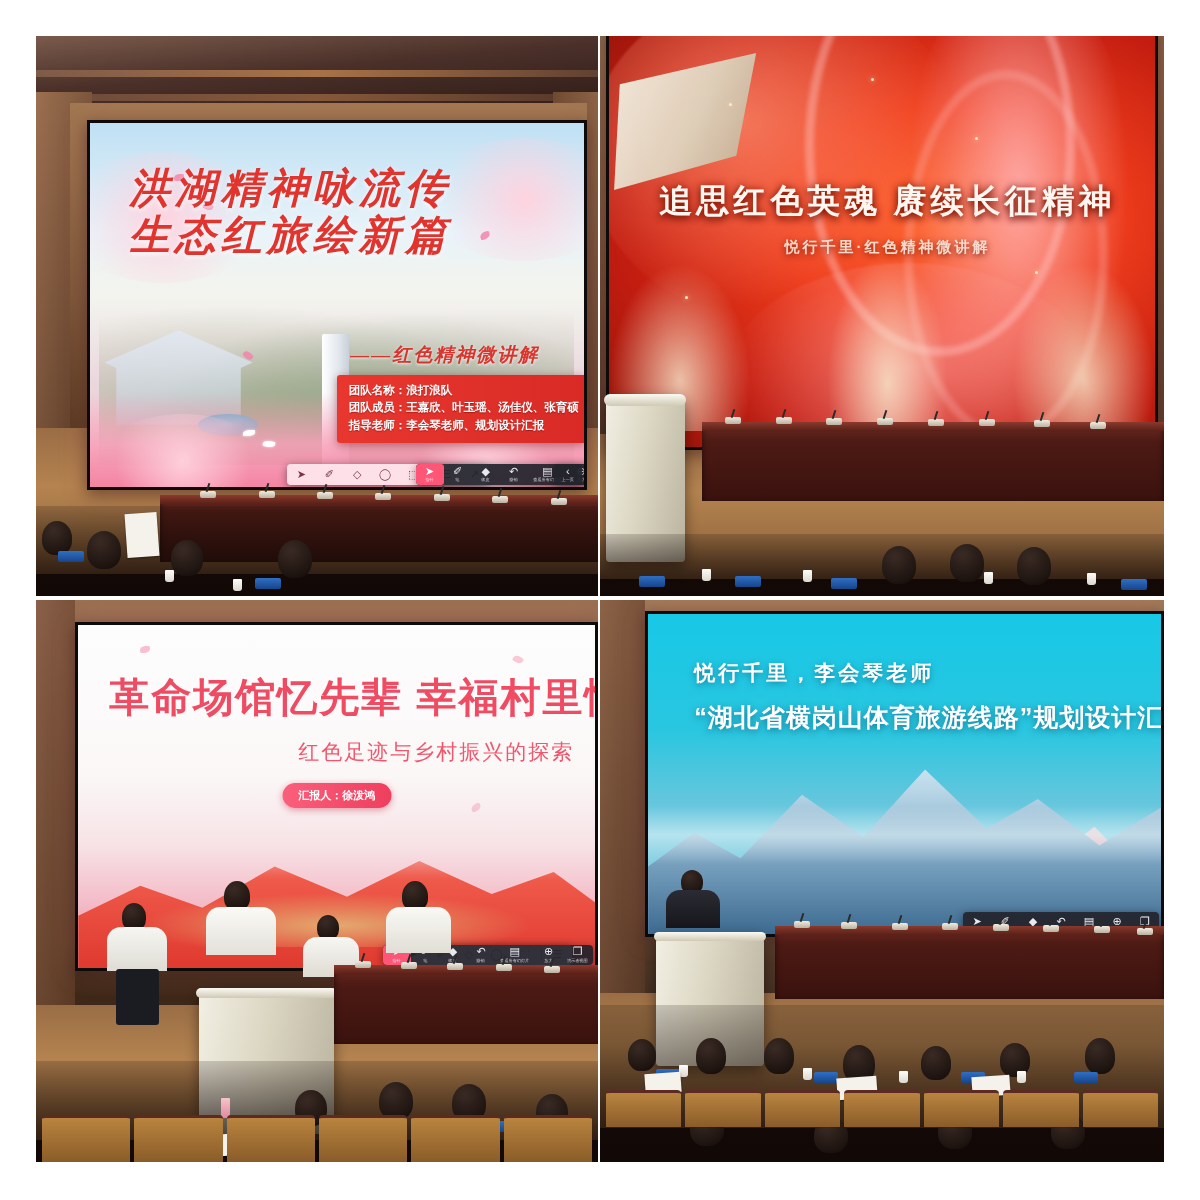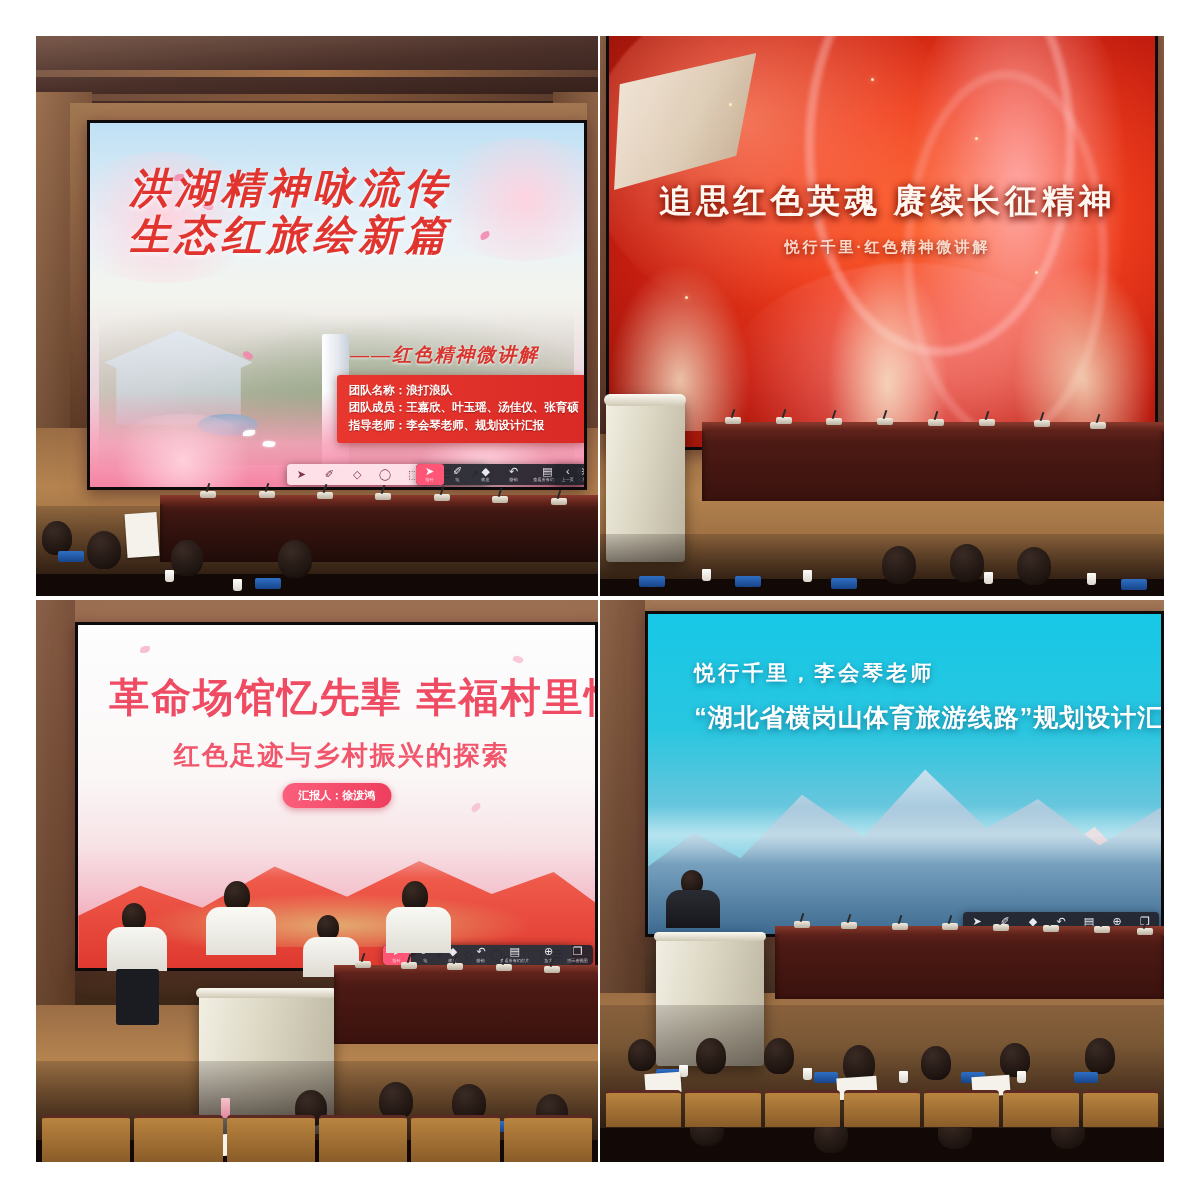--- a/index.html
+++ b/index.html
@@ -144,22 +144,22 @@
   .sl3 .mtn{position:absolute;bottom:0;width:100%;height:40%;
      background:linear-gradient(180deg,rgba(240,90,80,0) 0%,#ef5a4a 35%,#e0392f 100%);
      clip-path:polygon(0 62%,12% 40%,24% 56%,38% 26%,52% 48%,66% 22%,80% 46%,92% 30%,100% 52%,100% 100%,0 100%);}
   .sl3 .mtn2{position:absolute;bottom:0;left:0;width:58%;height:30%;
      background:linear-gradient(180deg,rgba(150,200,225,.75),rgba(185,160,215,.55));
      clip-path:polygon(0 70%,18% 36%,34% 60%,52% 28%,70% 56%,88% 34%,100% 62%,100% 100%,0 100%);}
   .sl3 .field{position:absolute;bottom:6%;left:12%;width:76%;height:16%;
      background:radial-gradient(ellipse at 50% 60%,rgba(226,186,120,.85),rgba(226,186,120,0) 70%);}
   .sl3-title{position:absolute;left:6%;right:-2%;top:13%;font-weight:bold;font-size:40px;
      color:#ef4b63;letter-spacing:2px;white-space:nowrap;}
-  .sl3-sub{position:absolute;left:6%;right:4%;top:33%;text-align:center;font-size:26px;
-     color:#f2566c;font-weight:bold;letter-spacing:2px;}
+  .sl3-sub{position:absolute;left:6%;right:4%;top:33%;text-align:right;font-size:21px;
+     color:#f2566c;font-weight:normal;letter-spacing:2px;}
   .sl3-badge{position:absolute;left:50%;transform:translateX(-50%);top:46%;
      background:linear-gradient(90deg,#fa5f7c,#ef3e5e);color:#fff;font-size:11px;font-weight:bold;
      padding:5px 16px;border-radius:20px;white-space:nowrap;
      box-shadow:0 2px 7px rgba(200,40,70,.45);}
 
   
   .sl4{position:absolute;inset:0;
      background:linear-gradient(180deg,#17c8e6 0%,#29c6e0 36%,#63c6dd 58%,#a8d8e6 100%);}
   .sl4 .snow{position:absolute;bottom:0;width:100%;height:66%;
      background:linear-gradient(180deg,#eaf6fb 0%,#bcd9e9 30%,#7fa8c4 62%,#3d6a90 100%);

